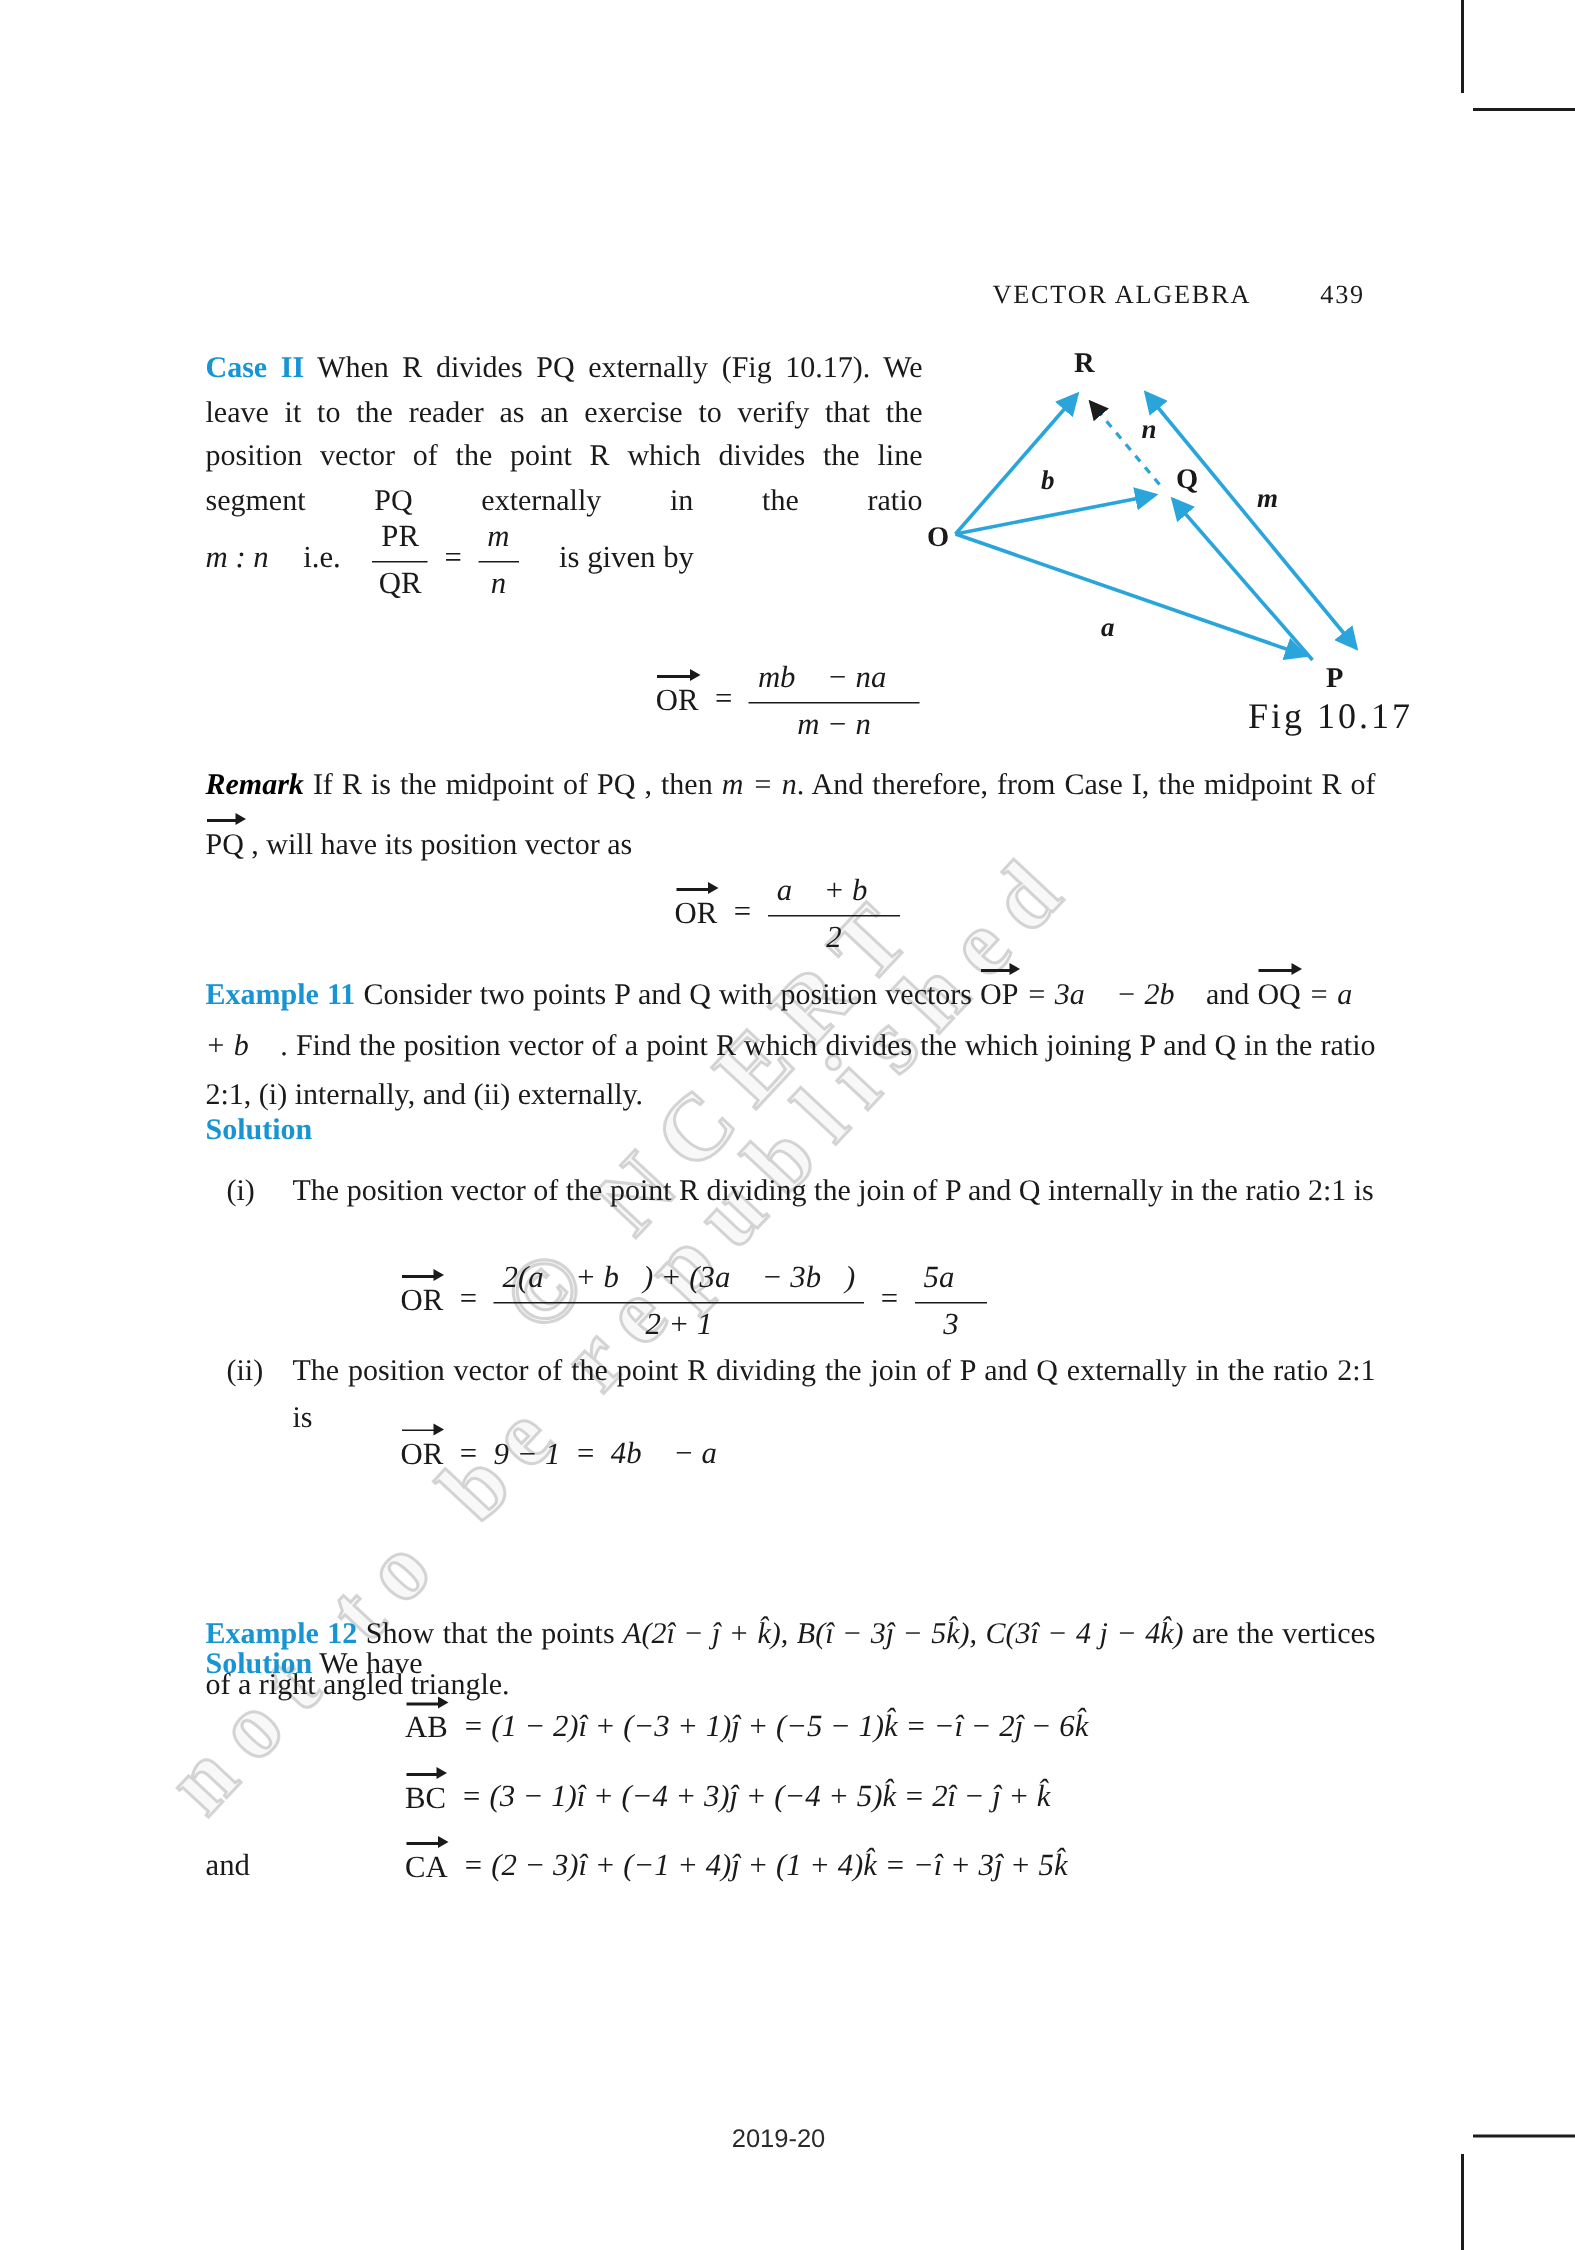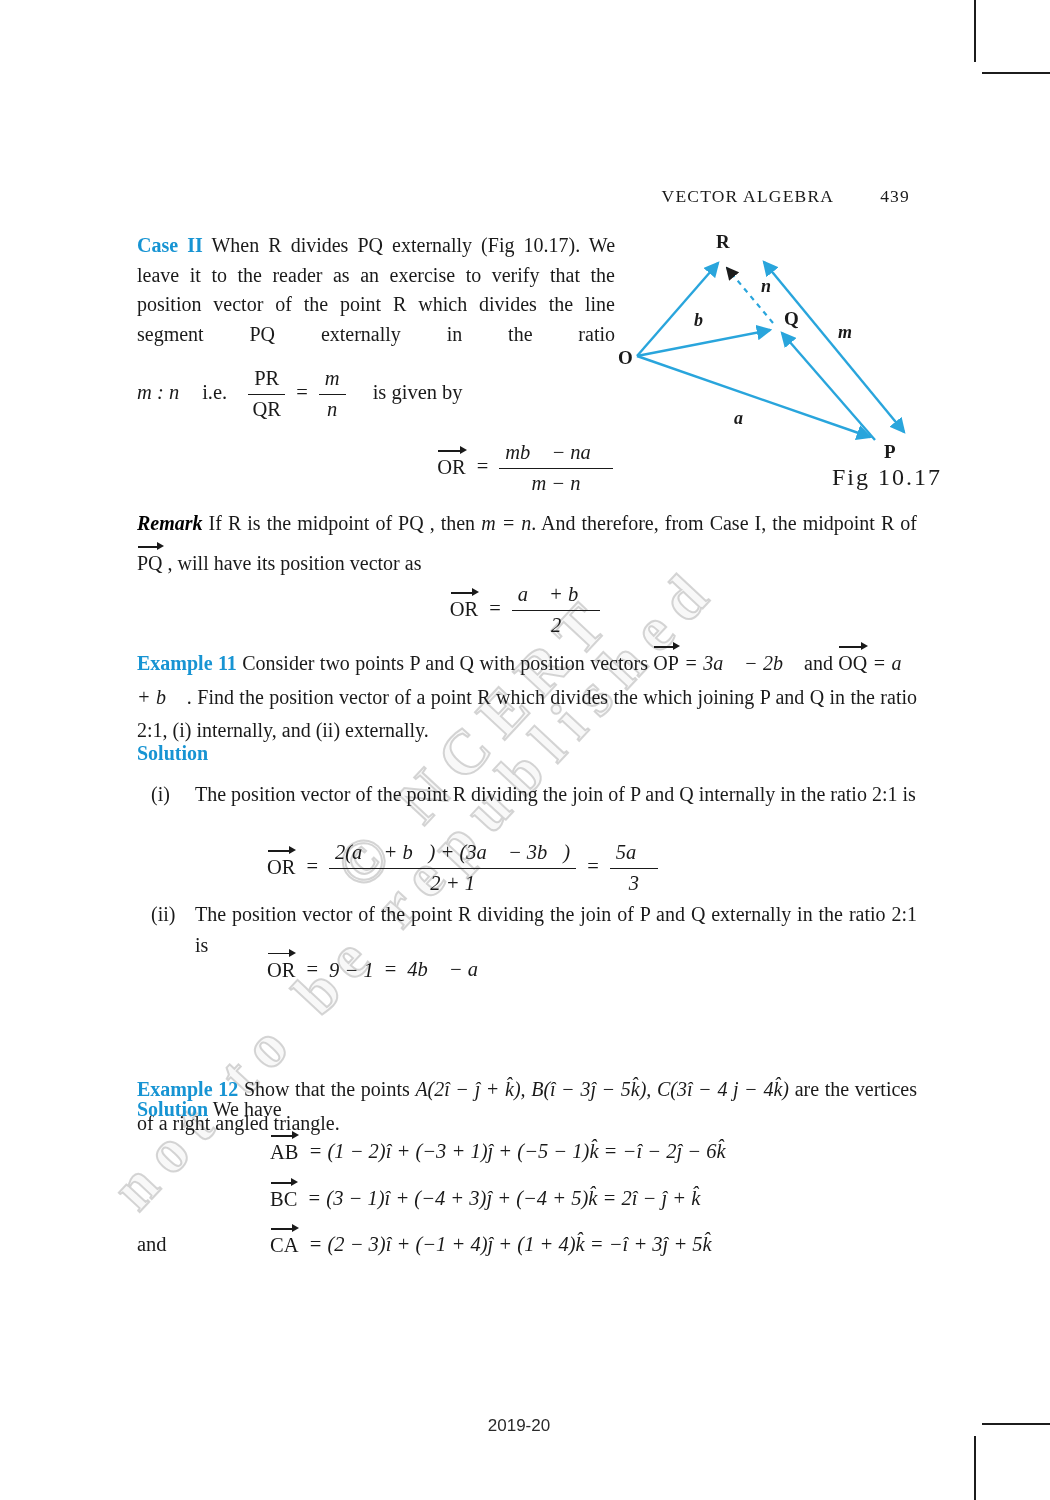--- a/index.html
+++ b/index.html
@@ -64,21 +64,21 @@
 
   <div class="abs header-row" style="right:140px;top:186px;">
     <span>VECTOR ALGEBRA</span>
     <span>439</span>
   </div>
 
   <div class="abs body-text just-all" style="left:137px;top:231px;width:478px;line-height:29.5px;">
     <span class="blue">Case II</span><span> When R divides PQ externally (Fig 10.17). We leave it to the reader as an exercise to verify that the position vector of the point R which divides the line segment PQ externally in the ratio</span>
   </div>
 
-  <div class="abs mathrow" style="left:137px;top:364px;">
+  <div class="abs mathrow" style="left:137px;top:344px;">
     <span class="it">m : n</span>
     <span style="margin-left:12px;">i.e.</span>
     <span class="frac" style="margin-left:10px;">
       <span class="num">PR</span>
       <span class="den">QR</span>
     </span>
     <span>=</span>
     <span class="frac it">
       <span class="num">m</span>
       <span class="den">n</span>

